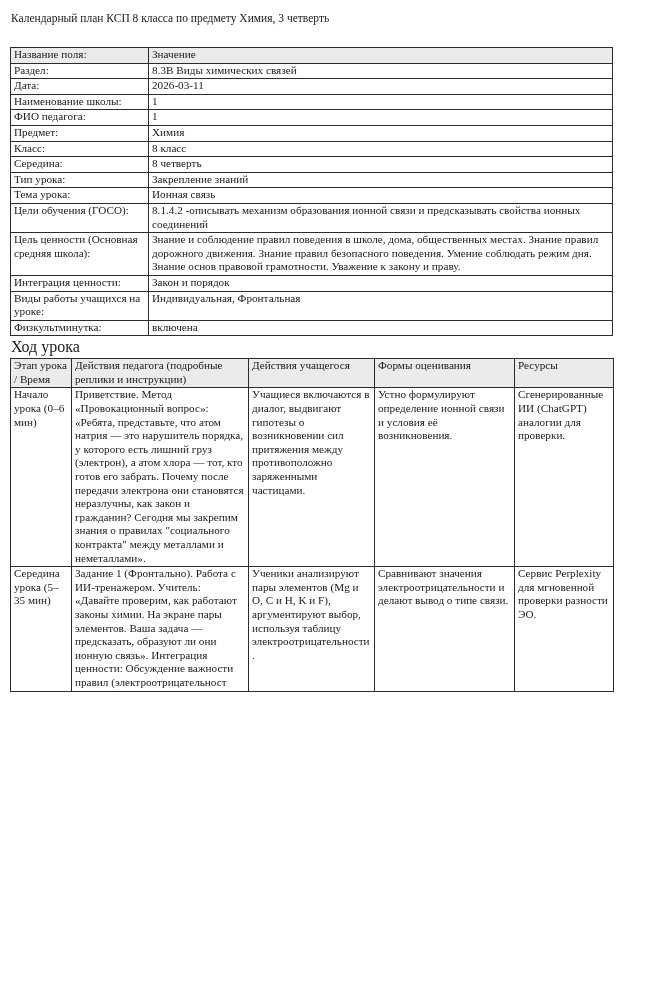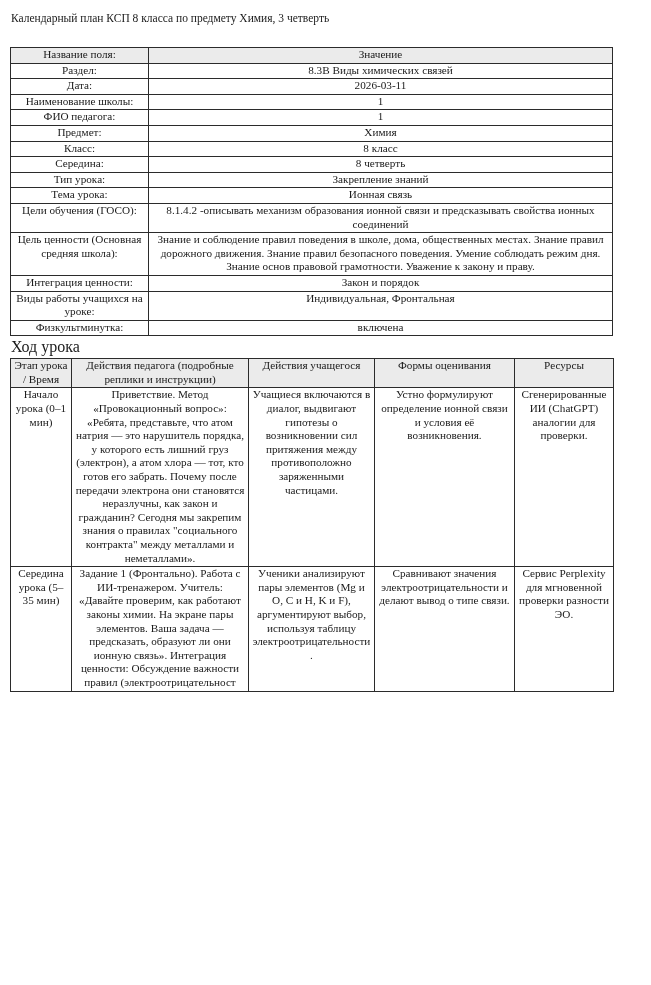--- a/index.html
+++ b/index.html
@@ -41,21 +41,21 @@
     margin-left: 10px;
     table-layout: fixed;
     font-size: 11.2px;
     line-height: 13.6px;
   }
   table.doc-table td,
   table.doc-table th {
     border: 1px solid #2b2b2b;
     padding: 0px 3px 1px 3px;
     vertical-align: top;
-    text-align: center;
+    text-align: left;
     font-weight: normal;
     word-wrap: break-word;
     overflow-wrap: break-word;
     hyphens: none;
   }
   
   table.info-table { width: 602px; }
   table.info-table col.c1 { width: 138px; }
   table.info-table col.c2 { width: 464px; }
   table.info-table tr.header-row td {
@@ -160,21 +160,21 @@
       </colgroup>
     <tbody>
       <tr class="header-row">
         <td>Этап урока / Время</td>
         <td>Действия педагога (подробные реплики и инструкции)</td>
         <td>Действия учащегося</td>
         <td>Формы оценивания</td>
         <td>Ресурсы</td>
       </tr>
       <tr>
-        <td>Начало урока (0–1 мин)</td>
+        <td>Начало урока (0–6 мин)</td>
         <td>Приветствие. Метод «Провокационный вопрос»: «Ребята, представьте, что атом натрия — это нарушитель порядка, у которого есть лишний груз (электрон), а атом хлора — тот, кто готов его забрать. Почему после передачи электрона они становятся неразлучны, как закон и гражданин? Сегодня мы закрепим знания о правилах "социального контракта" между металлами и неметаллами».</td>
         <td>Учащиеся включаются в диалог, выдвигают гипотезы о возникновении сил притяжения между противоположно заряженными частицами.</td>
         <td>Устно формулируют определение ионной связи и условия её возникновения.</td>
         <td>Сгенерированные ИИ (ChatGPT) аналогии для проверки.</td>
       </tr>
       <tr>
         <td>Середина урока (5–35 мин)</td>
         <td>Задание 1 (Фронтально). Работа с ИИ-тренажером. Учитель: «Давайте проверим, как работают законы химии. На экране пары элементов. Ваша задача — предсказать, образуют ли они ионную связь». Интеграция ценности: Обсуждение важности правил (электроотрицательност</td>
         <td>Ученики анализируют пары элементов (Mg и O, C и H, K и F), аргументируют выбор, используя таблицу электроотрицательности.</td>
         <td>Сравнивают значения электроотрицательности и делают вывод о типе связи.</td>

